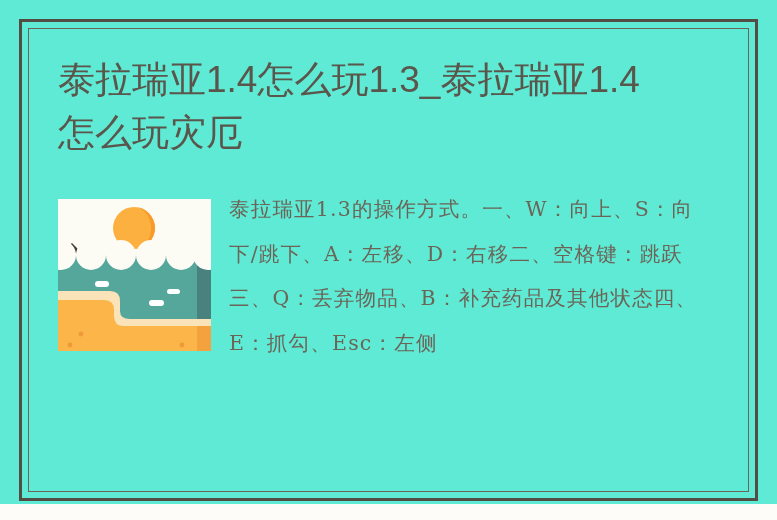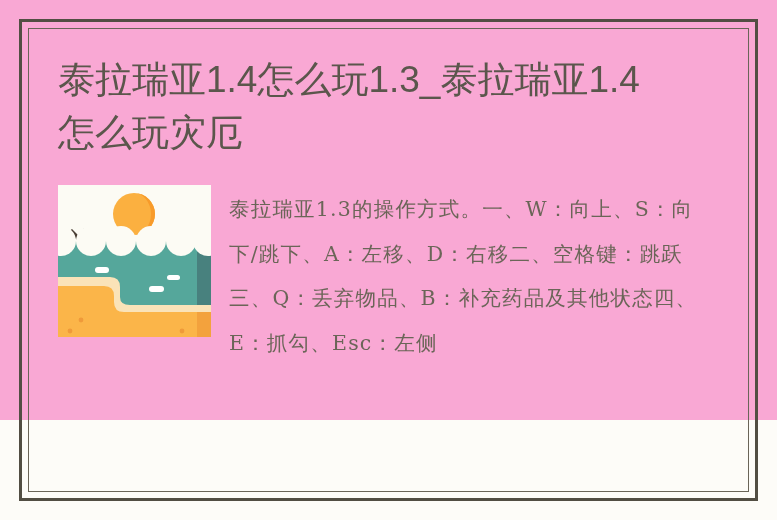--- a/index.html
+++ b/index.html
@@ -11,22 +11,22 @@
     width: 777px;
     height: 520px;
     background: #fdfcf8;
     font-family: "Liberation Sans", sans-serif;
     overflow: hidden;
   }
 
   .page {
     position: relative;
     width: 777px;
-    height: 420px;
-    background: #f9a8d4;
+    height: 504px;
+    background: #5eead4;
     box-sizing: border-box;
   }
 
   
   .frame-outer {
     position: absolute;
     left: 19px;
     top: 19px;
     width: 739px;
     height: 482px;
@@ -64,21 +64,21 @@
     font-weight: 400;
     line-height: 1.42;
     letter-spacing: 0px;
     width: 612px;
     white-space: pre-wrap;
     word-break: break-all;
   }
 
   .body-row {
     display: flex;
-    align-items: flex-start;
+    align-items: center;
     margin-top: 26px;
   }
 
   
   .thumb {
     position: relative;
     flex: 0 0 auto;
     width: 153px;
     height: 152px;
     background: #fcfbf4;

